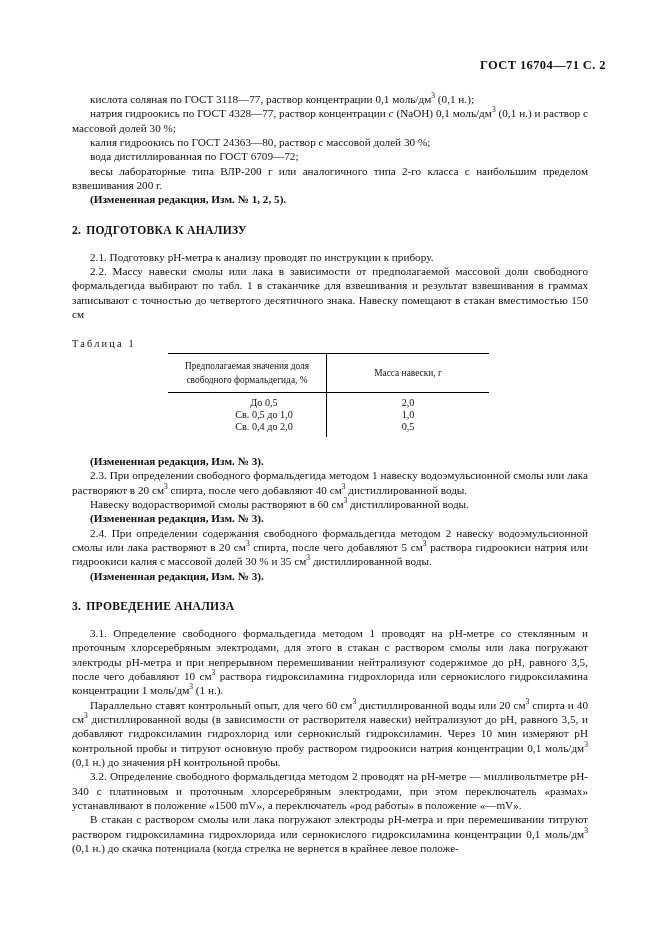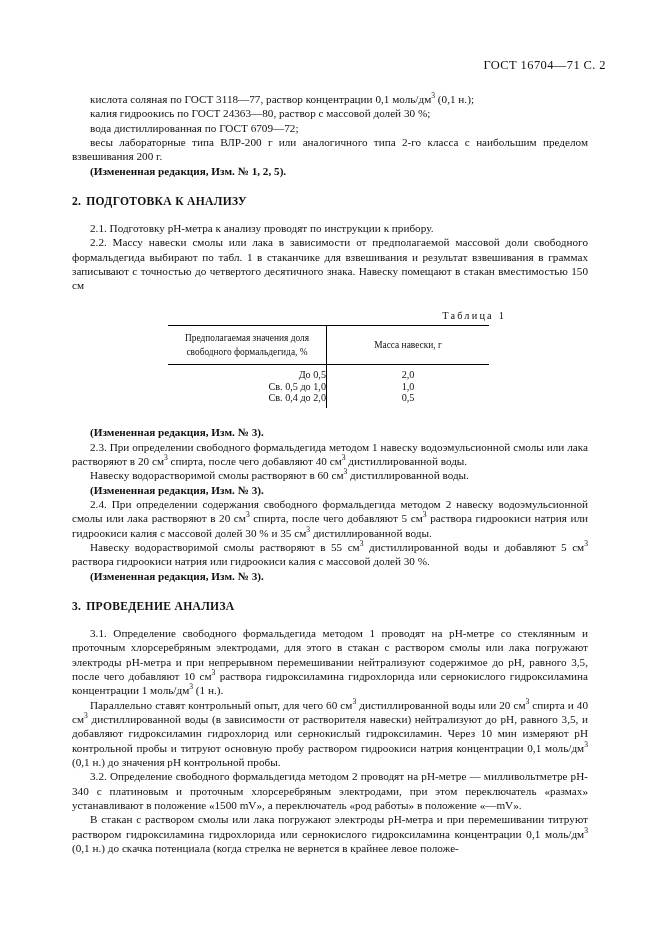--- a/index.html
+++ b/index.html
@@ -24,21 +24,21 @@
     box-sizing: border-box;
     padding: 0;
   }
 
   
   .page-header {
     position: absolute;
     top: 58px;
     right: 55px;
     font-size: 12.5px;
-    font-weight: normal;
+    font-weight: bold;
     letter-spacing: 0.4px;
     white-space: nowrap;
   }
 
   
   .body-col {
     position: absolute;
     left: 72px;
     top: 92px;
     width: 516px;
@@ -74,21 +74,21 @@
   }
   i.var { font-style: italic; }
 
   
   .table-block {
     position: relative;
     width: 516px;
   }
   .table-caption {
     font-size: 10.3px;
-    text-align: right;
+    text-align: left;
     padding-right: 82px;
     letter-spacing: 2.2px;
     margin-bottom: 4px;
   }
   table.gost {
     border-collapse: collapse;
     margin-left: 96px;
     width: 304px;
     table-layout: fixed;
   }
@@ -111,37 +111,38 @@
   table.gost tbody td {
     font-size: 10.2px;
     line-height: 11.8px;
     padding: 0;
   }
   table.gost tbody tr:first-child td { padding-top: 4px; }
   table.gost tbody tr:last-child td { padding-bottom: 4px; }
   table.gost tbody td.c1 {
     border-right: 1.1px solid #000;
     padding-left: 34px;
-    text-align: right;
+    text-align: center;
   }
   table.gost tbody td.c2 { text-align: center; }
   table.gost tbody tr:last-child td.c1,
   table.gost tbody tr:last-child td.c2 { border-bottom: 0; }
 </style>
 </head>
 <body>
 
 <div class="page">
 
   <div class="page-header">ГОСТ 16704—71 С. 2</div>
 
   <div class="body-col">
 
     <p class="t"><span>кислота соляная по ГОСТ 3118—77, раствор концентрации 0,1 моль/дм<sup>3</sup> (0,1 н.);</span></p>
 
+    <p class="t"><span>натрия гидроокись по ГОСТ 4328—77, раствор концентрации </span><i class="var">с</i><span> (NaOH) 0,1 моль/дм<sup>3</sup> (0,1 н.) и раствор с массовой долей 30 %;</span></p>
 
     <p class="t">калия гидроокись по ГОСТ 24363—80, раствор с массовой долей 30 %;</p>
 
     <p class="t">вода дистиллированная по ГОСТ 6709—72;</p>
 
     <p class="t">весы лабораторные типа ВЛР-200 г или аналогичного типа 2-го класса с наибольшим пределом взвешивания 200 г.</p>
 
     <p class="t b">(Измененная редакция, Изм. № 1, 2, 5).</p>
 
     <div class="gap-xl"></div>
@@ -187,21 +188,20 @@
     <p class="t b">(Измененная редакция, Изм. № 3).</p>
 
     <p class="t"><span>2.3.  При определении свободного формальдегида методом 1 навеску водоэмульсионной смолы или лака растворяют в 20 см<sup>3</sup> спирта, после чего добавляют 40 см<sup>3</sup> дистиллированной воды.</span></p>
 
     <p class="t"><span>Навеску водорастворимой смолы растворяют в 60 см<sup>3</sup> дистиллированной воды.</span></p>
 
     <p class="t b">(Измененная редакция, Изм. № 3).</p>
 
     <p class="t"><span>2.4.  При определении содержания свободного формальдегида методом 2 навеску водоэмульсионной смолы или лака растворяют в 20 см<sup>3</sup> спирта, после чего добавляют 5 см<sup>3</sup> раствора гидроокиси натрия или гидроокиси калия с массовой долей 30 % и 35 см<sup>3</sup> дистиллированной воды.</span></p>
 
-    <p class="t"><span>Навеску водорастворимой смолы растворяют в 55 см<sup>3</sup> дистиллированной воды и добавляют 5 см<sup>3</sup> раствора гидроокиси натрия или гидроокиси калия с массовой долей 30 %.</span></p>
 
     <p class="t b">(Измененная редакция, Изм. № 3).</p>
 
     <div class="gap-xl"></div>
 
     <h2 class="sect"><span class="num">3.</span><span>ПРОВЕДЕНИЕ АНАЛИЗА</span></h2>
 
     <div class="gap-l"></div>
 
     <p class="t"><span>3.1.  Определение свободного формальдегида методом 1 проводят на pH-метре со стеклянным и проточным хлорсеребряным электродами, для этого в стакан с раствором смолы или лака погружают электроды pH-метра и при непрерывном перемешивании нейтрализуют содержимое до pH, равного 3,5, после чего добавляют 10 см<sup>3</sup> раствора гидроксиламина гидрохлорида или сернокислого гидроксиламина концентрации 1 моль/дм<sup>3</sup> (1 н.).</span></p>

